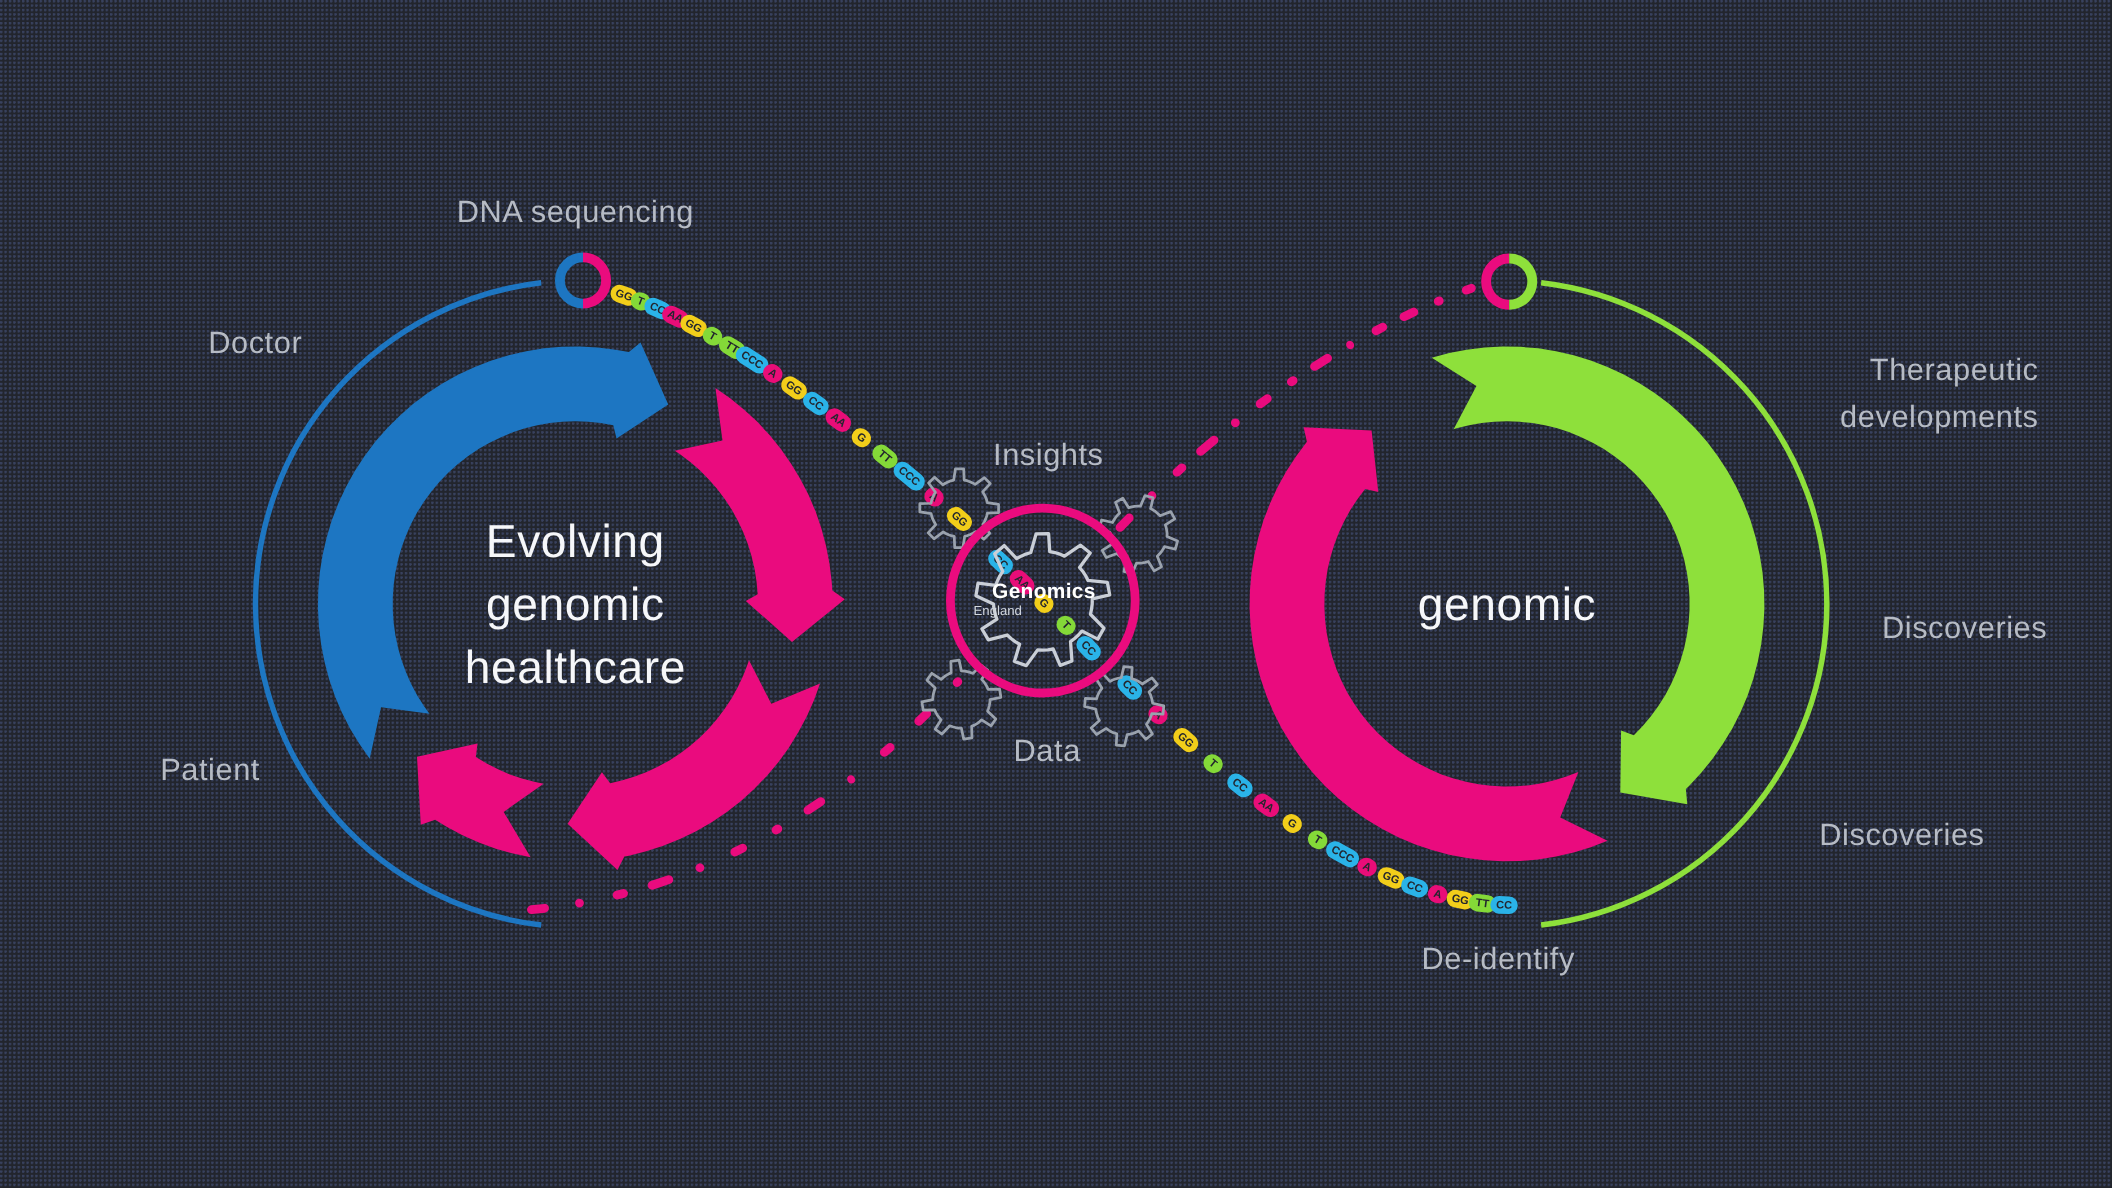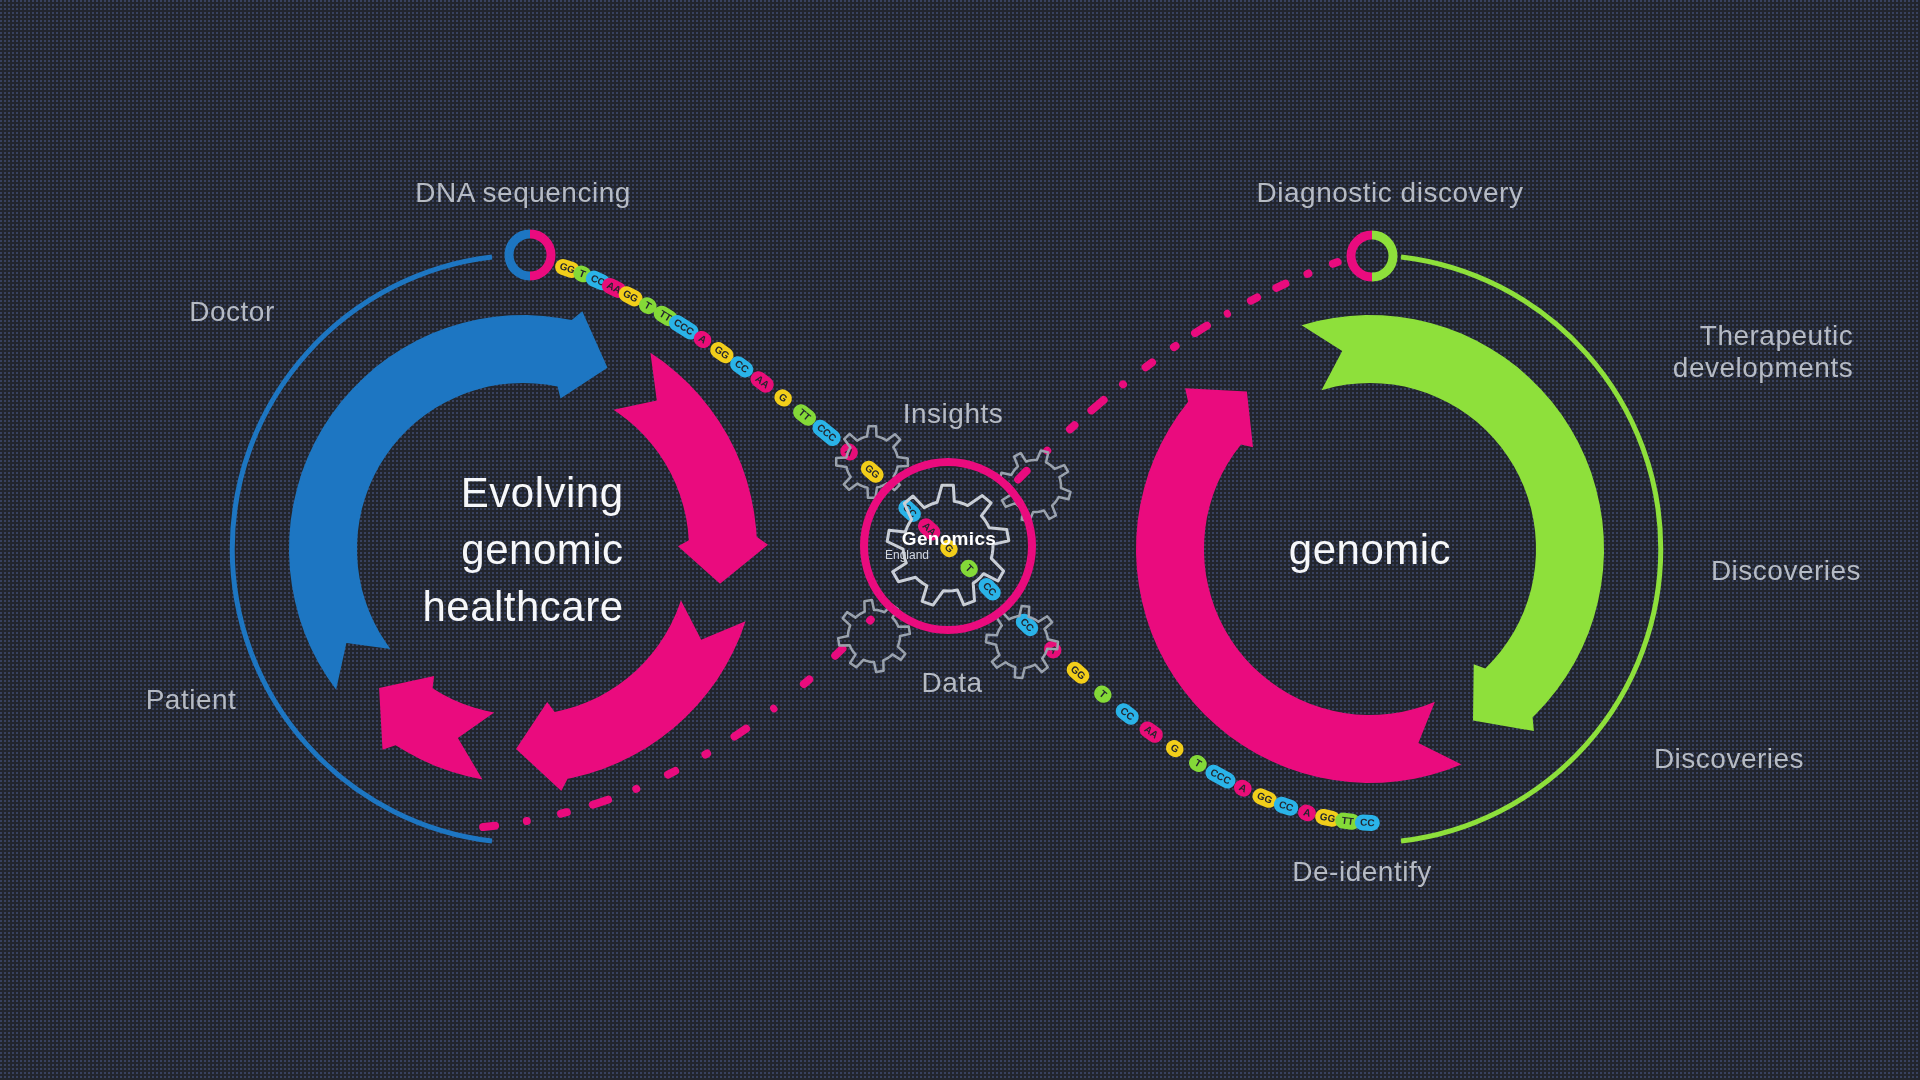--- a/index.html
+++ b/index.html
@@ -8,24 +8,24 @@
     background-color:#22252d;
     background-image:radial-gradient(circle at 1px 1px, rgba(92,112,175,.38) 1px, transparent 1.5px);
     background-size:4px 4px;
     font-family:"Liberation Sans","DejaVu Sans",sans-serif;
   }
   svg{position:absolute;left:0;top:0;}
   .label{
     position:absolute;transform:translate(-50%,-50%);
     color:#b6bbc4;font-size:28px;letter-spacing:.5px;white-space:nowrap;text-align:right;
   }
-  .label .l2{display:block;}
+  .label .l2{display:block;margin-top:11px;}
   .loop-title{
     position:absolute;transform:translate(-50%,-50%);
-    color:#f6f7f9;font-size:42px;line-height:57px;text-align:right;letter-spacing:.5px;white-space:nowrap;
+    color:#f6f7f9;font-size:42px;line-height:57px;text-align:center;letter-spacing:.5px;white-space:nowrap;
   }
   .gear-logo{
     position:absolute;transform:translate(-50%,-50%);width:128px;text-align:center;color:#fff;
   }
   .gear-logo .gl1{font-size:19px;font-weight:bold;letter-spacing:.3px;}
   .gear-logo .gl2{font-size:12px;color:#d3d8df;text-align:left;padding-right:18px;margin-top:-2px;}
 </style>
 </head>
 <body>
 
@@ -241,21 +241,20 @@
       </g>
   </svg>
 
   <div class="label" style="left:523px;top:193px">DNA sequencing</div>
   <div class="label" style="left:232px;top:312px">Doctor</div>
   <div class="label" style="left:191px;top:700px">Patient</div>
 
   <div class="label" style="left:953px;top:414px">Insights</div>
   <div class="label" style="left:952px;top:683px">Data</div>
 
-  <div class="label" style="left:1390px;top:193px">Diagnostic discovery</div>
   <div class="label" style="left:1763px;top:352px">
     <span class="l2">Therapeutic</span>
     <span class="l2">developments</span>
   </div>
   <div class="label" style="left:1786px;top:571px">Discoveries</div>
   <div class="label" style="left:1729px;top:759px">Discoveries</div>
   <div class="label" style="left:1362px;top:872px">De-identify</div>
 
   <div class="loop-title" style="left:523px;top:549px">
     <span class="l2" style="display:block">Evolving</span>

